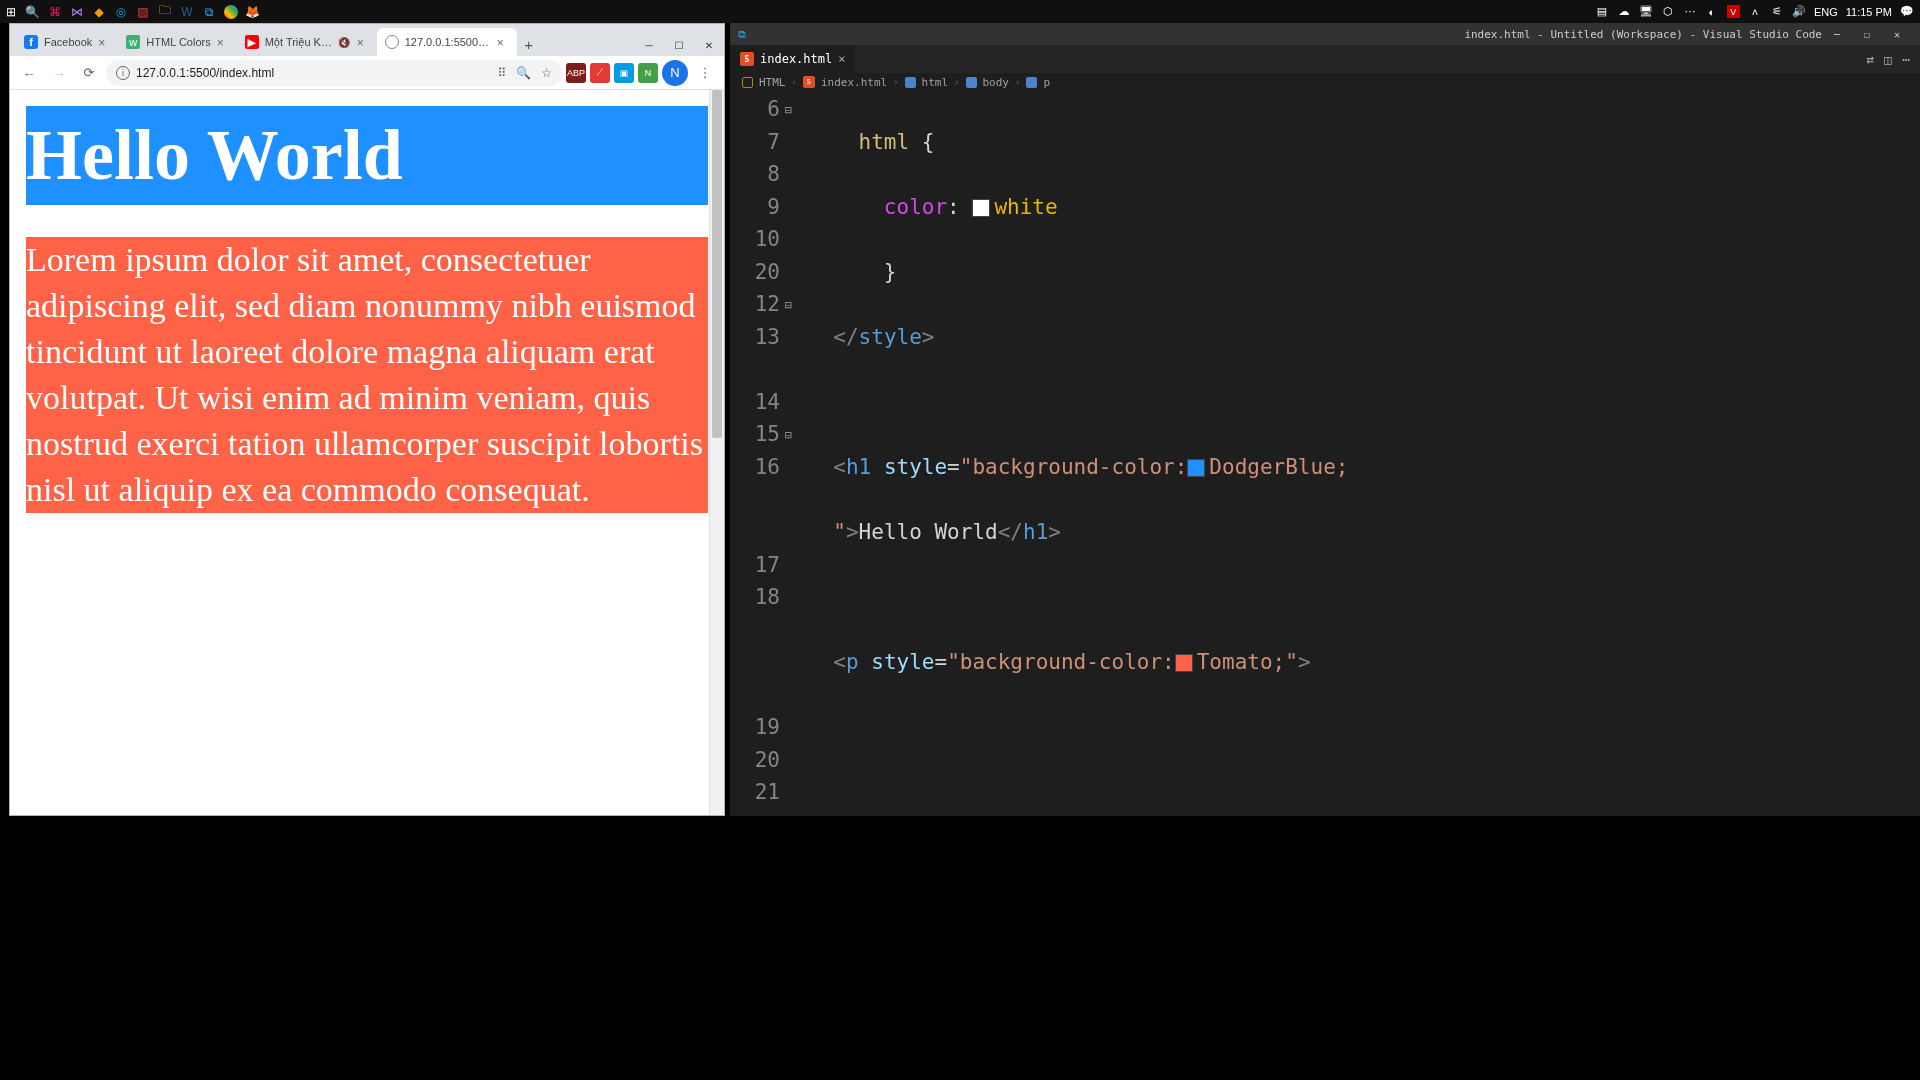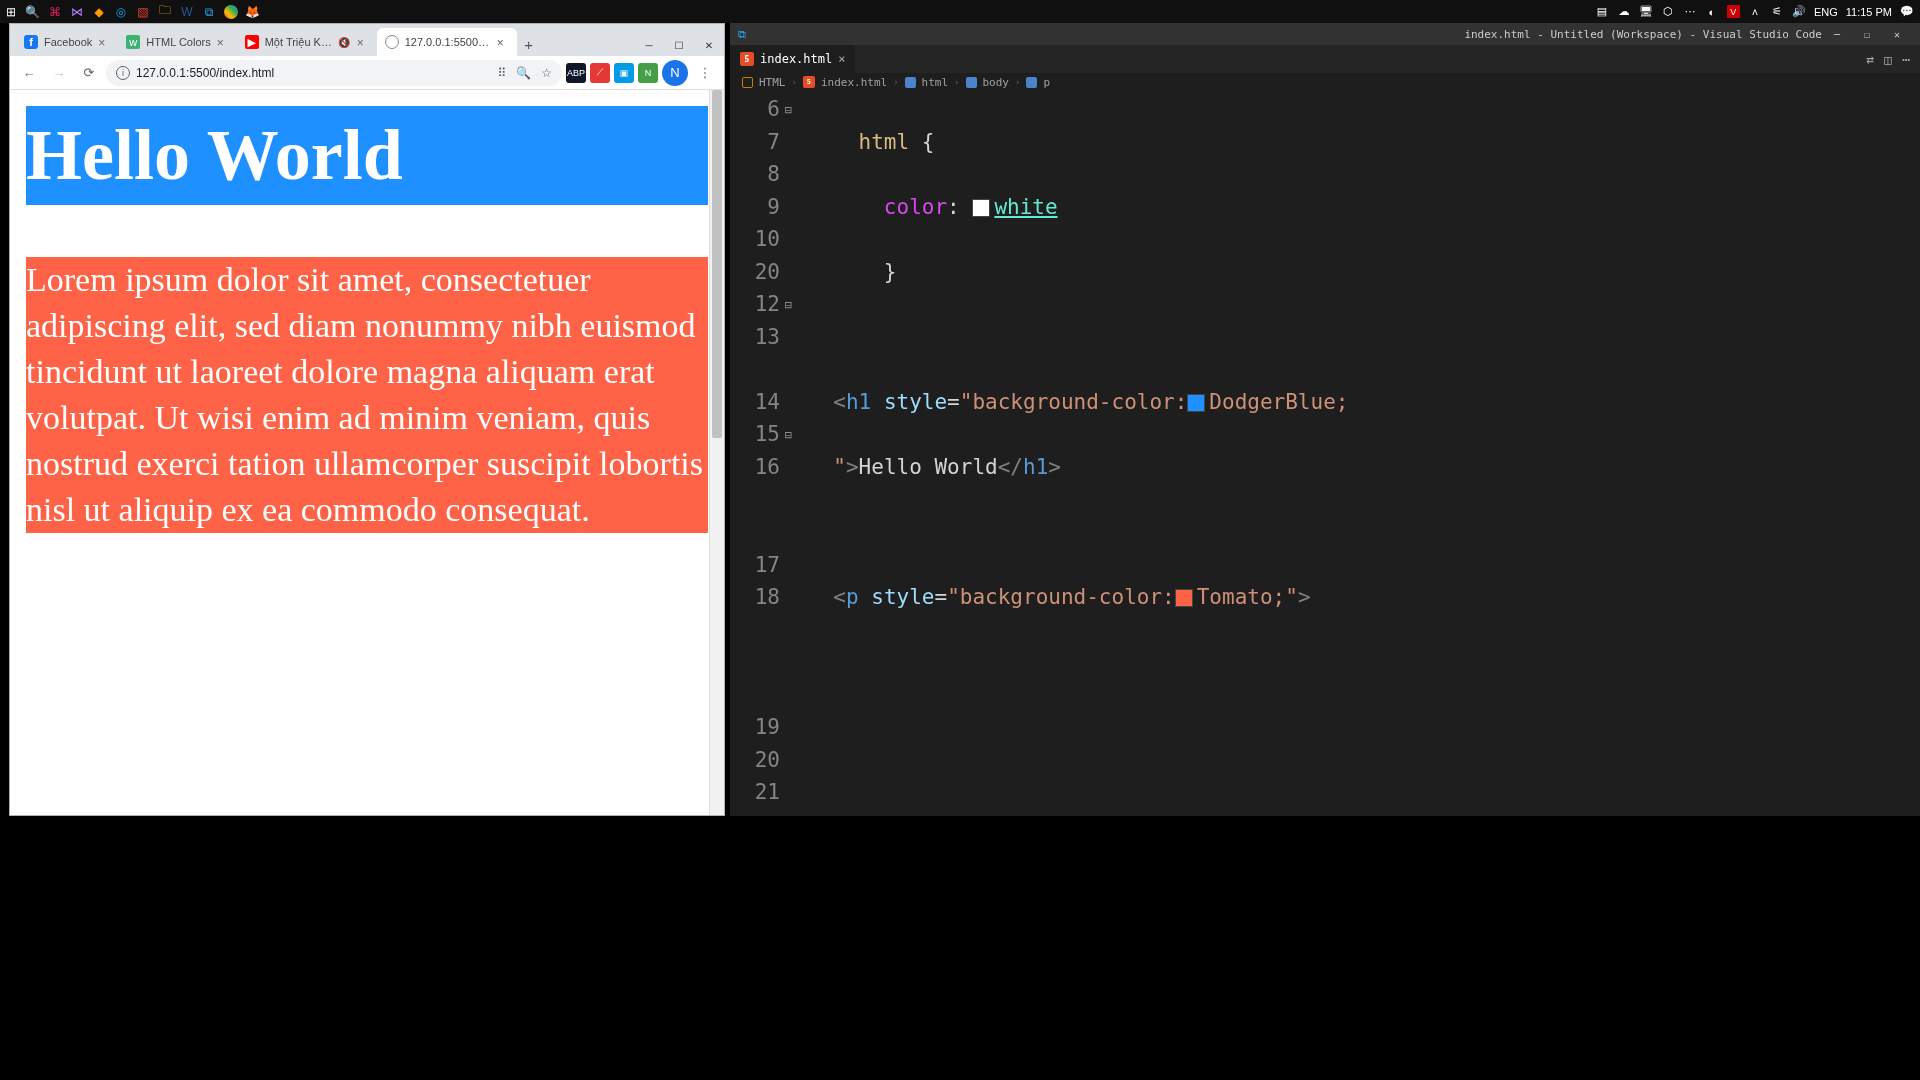--- a/index.html
+++ b/index.html
@@ -24,21 +24,21 @@
   .chrome-winctrl .wc { width:30px; height:22px; display:flex; align-items:center; justify-content:center; color:#333; font-size:10px; cursor:pointer; }
   .chrome-addr { height:34px; background:#fff; border-bottom:1px solid #e0e0e0; display:flex; align-items:center; padding:0 6px; gap:4px; }
   .nav-btn { width:26px; height:26px; border-radius:13px; display:flex; align-items:center; justify-content:center; color:#5f6368; cursor:pointer; font-size:13px; }
   .addr-bar { flex:1; height:26px; background:#f1f3f4; border-radius:13px; display:flex; align-items:center; padding:0 10px; gap:6px; font-size:12px; color:#202124; }
   .addr-bar .info { width:14px; height:14px; border:1px solid #5f6368; border-radius:50%; display:flex; align-items:center; justify-content:center; font-size:9px; color:#5f6368; }
   .ext { display:flex; align-items:center; gap:4px; }
   .ext .eicon { width:20px; height:20px; border-radius:3px; display:flex; align-items:center; justify-content:center; font-size:9px; color:#fff; cursor:pointer; }
   .chrome-content { flex:1; overflow:auto; position:relative; }
   .chrome-content-inner { padding:16px; font-family: "Times New Roman", serif; color:#fff; }
   .page-h1 { background:#1e90ff; font-size:72px; font-weight:bold; margin:0; line-height:1.1; padding:10px 0; }
-  .page-p { background:#ff6347; font-size:34px; margin-top:52px; line-height:1.35; }
+  .page-p { background:#ff6347; font-size:34px; margin-top:32px; line-height:1.35; }
   .chrome-scroll { position:absolute; top:0; right:0; bottom:0; width:15px; background:#f1f1f1; border-left:1px solid #e0e0e0; }
   .chrome-scroll .thumb { position:absolute; top:0; left:2px; right:2px; height:48%; background:#c1c1c1; border-radius:2px; }
   
   .vscode { position:absolute; top:23px; left:730px; right:0; height:793px; background:#1e1e1e; color:#ccc; font-family:Consolas,monospace; display:flex; flex-direction:column; }
   .vsc-titlebar { height:22px; background:#323233; display:flex; align-items:center; padding:0 8px; font-size:11px; color:#ccc; }
   .vsc-titlebar .title { flex:1; text-align:right; }
   .vsc-winctrl { display:flex; gap:0; }
   .vsc-winctrl .wc { width:30px; height:22px; display:flex; align-items:center; justify-content:center; font-size:10px; cursor:pointer; color:#ccc; }
   .vsc-tabs { height:28px; background:#252526; display:flex; align-items:stretch; }
   .vsc-tab { background:#1e1e1e; display:flex; align-items:center; padding:0 10px; gap:6px; font-size:12px; color:#fff; cursor:pointer; }
@@ -57,21 +57,21 @@
   .gutter .fold { position:absolute; right:-12px; top:8px; width:10px; height:10px; color:#888; font-size:12px; }
   .code { flex:1; white-space:pre; padding-top:2px; }
   .code .line { height:32.55px; padding-left:18px; }
   .c-tag { color:#569cd6; }
   .c-attr { color:#9cdcfe; }
   .c-str { color:#ce9178; }
   .c-brkt { color:#808080; }
   .c-sel { color:#d7ba7d; }
   .c-brace { color:#d4d4d4; }
   .c-prop { color:#d946ef; }
-  .c-val { color:#5eead4;text-decoration:underline; }
+  .c-val { color:#eab308; }
   .c-txt { color:#d4d4d4; }
   .swatch { display:inline-block; width:18px; height:18px; vertical-align:middle; margin-right:4px; border:1px solid #444; }
 </style>
 </head>
 <body>
 
 <div class="taskbar">
   <div class="taskbar-left">
     <div class="tb-item">⊞</div>
     <div class="tb-item">🔍</div>
@@ -140,21 +140,21 @@
     <div class="addr-bar">
       <span class="info">i</span>
       <span>127.0.0.1:5500/index.html</span>
       <span style="margin-left:auto;display:flex;gap:10px;color:#5f6368">
         <span>⠿</span>
         <span>🔍</span>
         <span>☆</span>
       </span>
     </div>
     <div class="ext">
-      <div class="eicon" style="background:#0f172a">ABP</div>
+      <div class="eicon" style="background:#7f1d1d">ABP</div>
       <div class="eicon" style="background:#e53935">⟋</div>
       <div class="eicon" style="background:#039be5">▣</div>
       <div class="eicon" style="background:#43a047">N</div>
     </div>
     <div class="nav-btn" style="background:#1a73e8;color:#fff;border-radius:50%;">N</div>
     <div class="nav-btn">⋮</div>
   </div>
   <div class="chrome-content">
     <div class="chrome-content-inner">
       <h1 class="page-h1">Hello World</h1>
@@ -226,20 +226,21 @@
       <div class="ln"><span></span></div>
       <div class="ln"><span></span></div>
       <div class="ln"><span>19</span></div>
       <div class="ln"><span>20</span></div>
       <div class="ln"><span>21</span></div>
     </div>
     <div class="code">
 <div class="line">    <span class="c-sel">html</span><span class="c-brace"> {</span></div>
 <div class="line">      <span class="c-prop">color</span><span class="c-brace">: </span><span class="swatch" style="background:#ffffff;"></span><span class="c-val">white</span></div>
 <div class="line">      <span class="c-brace">}</span></div>
+<div class="line">  <span class="c-brkt">&lt;/</span><span class="c-tag">style</span><span class="c-brkt">&gt;</span></div>
 <div class="line"> </div>
 <div class="line">  <span class="c-brkt">&lt;</span><span class="c-tag">h1</span><span class="c-attr"> style</span><span class="c-brace">=</span><span class="c-str">"</span><span class="c-str">background-color:</span><span class="swatch" style="background:#1e90ff;"></span><span class="c-str">DodgerBlue;</span></div>
 <div class="line">  <span class="c-str">"</span><span class="c-brkt">&gt;</span><span class="c-txt">Hello World</span><span class="c-brkt">&lt;/</span><span class="c-tag">h1</span><span class="c-brkt">&gt;</span></div>
 <div class="line"> </div>
 <div class="line">  <span class="c-brkt">&lt;</span><span class="c-tag">p</span><span class="c-attr"> style</span><span class="c-brace">=</span><span class="c-str">"</span><span class="c-str">background-color:</span><span class="swatch" style="background:#ff6347;"></span><span class="c-str">Tomato;</span><span class="c-str">"</span><span class="c-brkt">&gt;</span></div>
 
 
 
 
 

